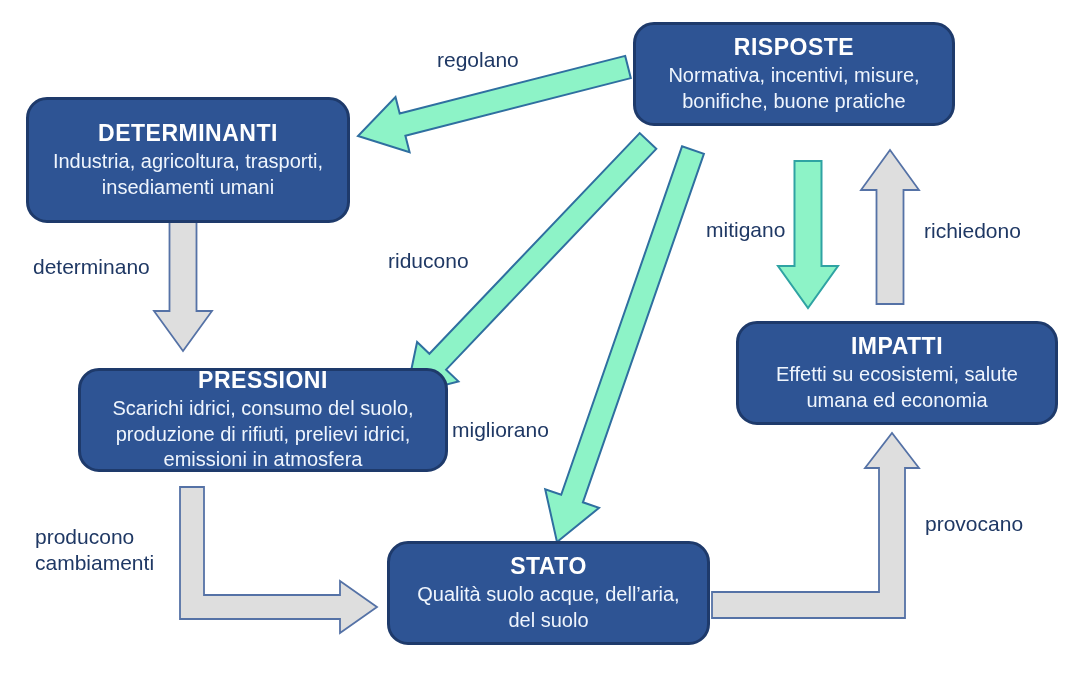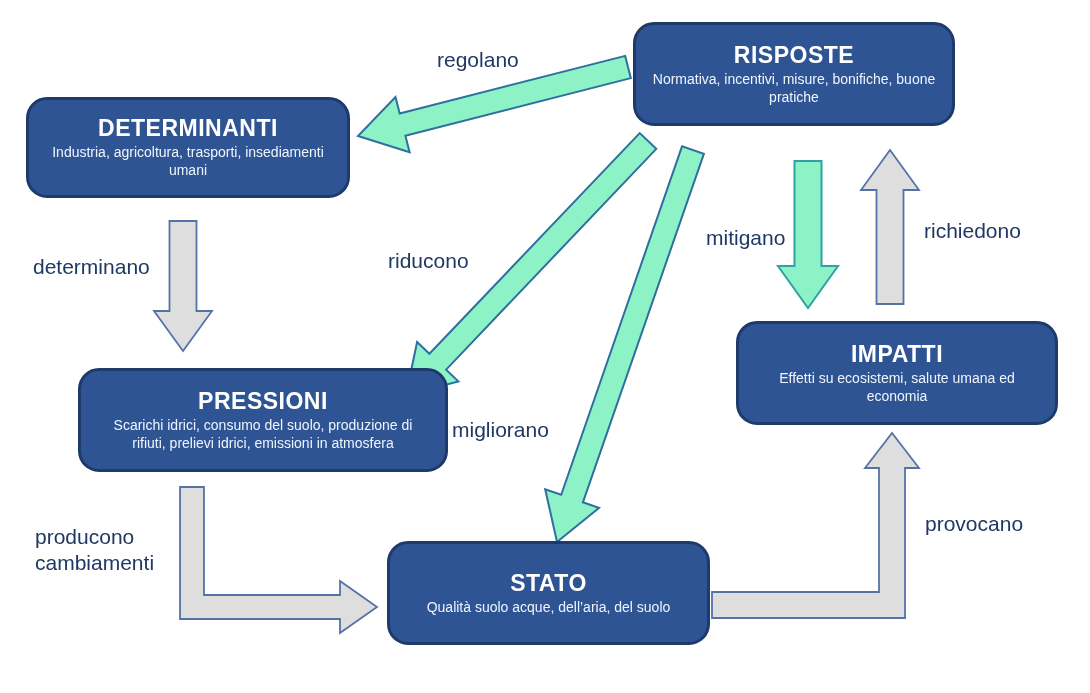--- a/index.html
+++ b/index.html
@@ -15,21 +15,21 @@
     border:3px solid var(--box-border,#1E3A6B);
     border-radius:21px;
     display:flex;flex-direction:column;justify-content:center;align-items:center;
     text-align:center;padding:6px 14px;
   }
   .box-title{
     font-weight:bold;font-size:23px;letter-spacing:.5px;
     color:var(--box-title,#fff);
   }
   .box-body{
-    font-size:14px;line-height:1.27;margin-top:2px;
+    font-size:20px;line-height:1.27;margin-top:2px;
     color:var(--box-body,#EFF5FD);
   }
   .lbl{
     position:absolute;z-index:2;font-size:21px;line-height:1.25;
     color:var(--label,#1F3864);white-space:pre-line;
   }
 </style>
 </head>
 <body>
 
@@ -44,21 +44,21 @@
       <polygon points="903.5,304.0 903.5,190.0 919.0,190.0 890.0,150.0 861.0,190.0 876.5,190.0 876.5,304.0" fill="#DEDEDE" stroke="#5572A6" stroke-width="1.8" stroke-linejoin="miter"></polygon>
       <polygon points="180.0,487.0 180.0,619.0 340.0,619.0 340.0,633.0 377.0,607.0 340.0,581.0 340.0,595.0 204.0,595.0 204.0,487.0" fill="#DEDEDE" stroke="#5572A6" stroke-width="1.8" stroke-linejoin="miter"></polygon>
       <polygon points="712.0,592.0 879.0,592.0 879.0,468.0 865.0,468.0 892.0,433.0 919.0,468.0 905.0,468.0 905.0,618.0 712.0,618.0" fill="#DEDEDE" stroke="#5572A6" stroke-width="1.8" stroke-linejoin="miter"></polygon>
     </svg>
 
   <div class="box" style="left:633px;top:22px;width:322px;height:104px">
     <div class="box-title">RISPOSTE</div>
     <div class="box-body">Normativa, incentivi, misure, bonifiche, buone pratiche</div>
   </div>
 
-  <div class="box" style="left:26px;top:97px;width:324px;height:101px">
+  <div class="box" style="left:26px;top:97px;width:324px;height:126px">
     <div class="box-title">DETERMINANTI</div>
     <div class="box-body">Industria, agricoltura, trasporti, insediamenti umani</div>
   </div>
 
   <div class="box" style="left:78px;top:368px;width:370px;height:104px">
     <div class="box-title">PRESSIONI</div>
     <div class="box-body">Scarichi idrici, consumo del suolo, produzione di rifiuti, prelievi idrici, emissioni in atmosfera</div>
   </div>
 
   <div class="box" style="left:387px;top:541px;width:323px;height:104px">
@@ -68,19 +68,19 @@
 
   <div class="box" style="left:736px;top:321px;width:322px;height:104px">
     <div class="box-title">IMPATTI</div>
     <div class="box-body">Effetti su ecosistemi, salute umana ed economia</div>
   </div>
 
   <div class="lbl" style="left:437px;top:47px">regolano</div>
   <div class="lbl" style="left:33px;top:254px">determinano</div>
   <div class="lbl" style="left:388px;top:248px">riducono</div>
   <div class="lbl" style="left:452px;top:417px">migliorano</div>
-  <div class="lbl" style="left:706px;top:225px">mitigano</div>
+  <div class="lbl" style="left:706px;top:217px">mitigano</div>
   <div class="lbl" style="left:924px;top:218px">richiedono</div>
   <div class="lbl" style="left:35px;top:524px">producono
 cambiamenti</div>
   <div class="lbl" style="left:925px;top:511px">provocano</div>
 
 </div>
 
 </body></html>

